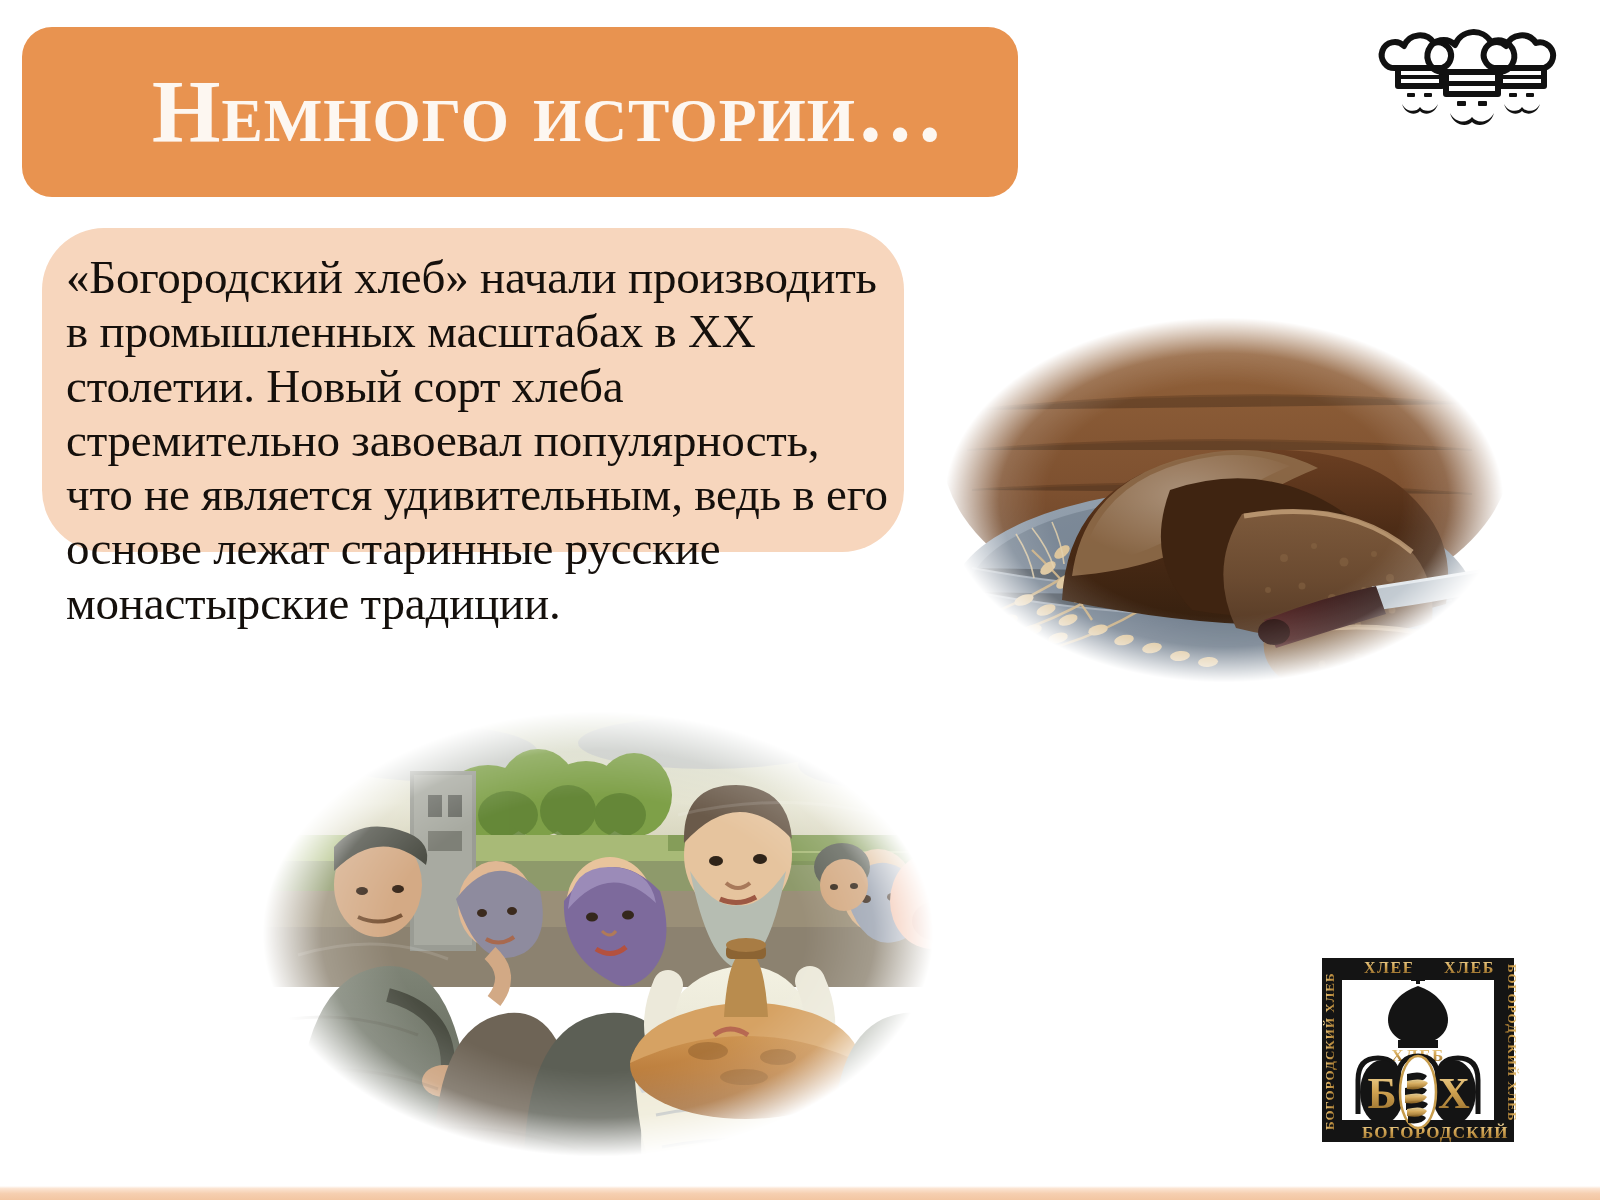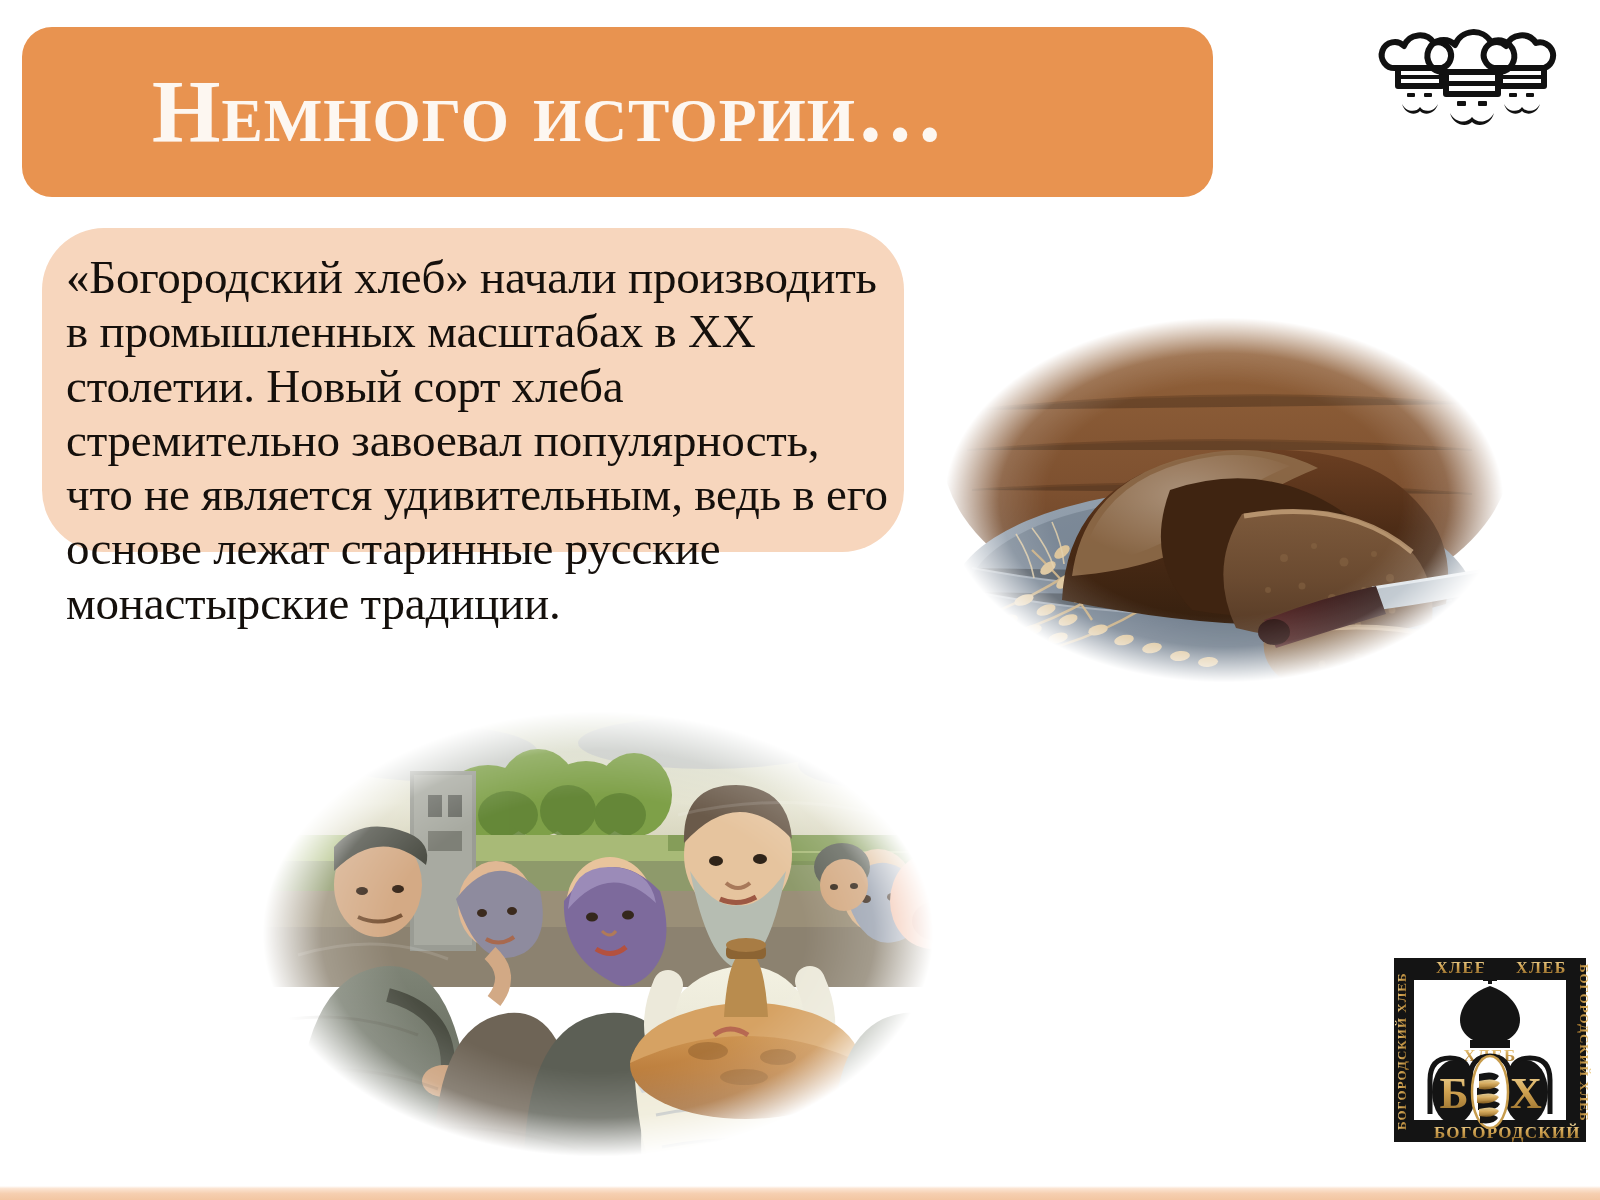--- a/index.html
+++ b/index.html
@@ -8,21 +8,21 @@
     width:1600px;height:1200px;
     background:#ffffff;
     font-family:"Liberation Serif", serif;
     overflow:hidden;
     position:relative;
   }
   .slide{position:absolute;inset:0;background:#fff;overflow:hidden;}
 
   
   .title-banner{
-    position:absolute;left:22px;top:27px;width:1191px;height:170px;
+    position:absolute;left:22px;top:27px;width:996px;height:170px;
     background:#e89350;border-radius:30px;
     display:flex;align-items:center;
   }
   .title-text{
     color:#fdf7f1;
     font-family:"Liberation Serif", serif;
     font-weight:700;
     font-size:88px;
     letter-spacing:1px;
     font-variant:small-caps;
@@ -66,21 +66,21 @@
   .painting{
     position:absolute;left:238px;top:695px;width:720px;height:478px;
     overflow:hidden;
     -webkit-mask-image:radial-gradient(ellipse 48% 48% at 50% 50%, #000 60%, rgba(0,0,0,.8) 80%, rgba(0,0,0,0) 97%);
     mask-image:radial-gradient(ellipse 48% 48% at 50% 50%, #000 60%, rgba(0,0,0,.8) 80%, rgba(0,0,0,0) 97%);
   }
   .painting svg{display:block;width:100%;height:100%;}
 
   
   .logo{
-    position:absolute;left:1384px;top:942px;width:212px;height:208px;
+    position:absolute;left:1312px;top:942px;width:212px;height:208px;
   }
   .logo svg{display:block;width:100%;height:100%;}
 
   
   .bottom-strip{
     position:absolute;left:0;bottom:0;width:1600px;height:14px;
     background:linear-gradient(to bottom,#ffffff 0%,#fbe4d2 18%,#f6cfb0 55%,#f3c6a2 100%);
   }
 </style>
 </head>

